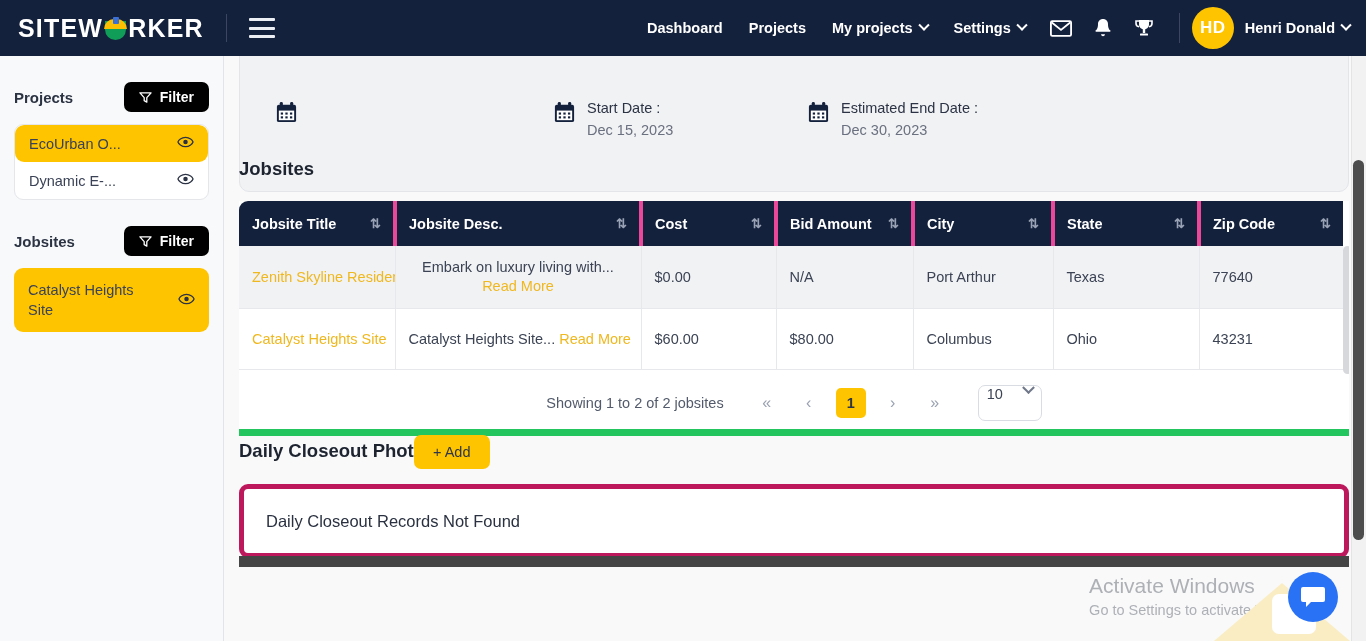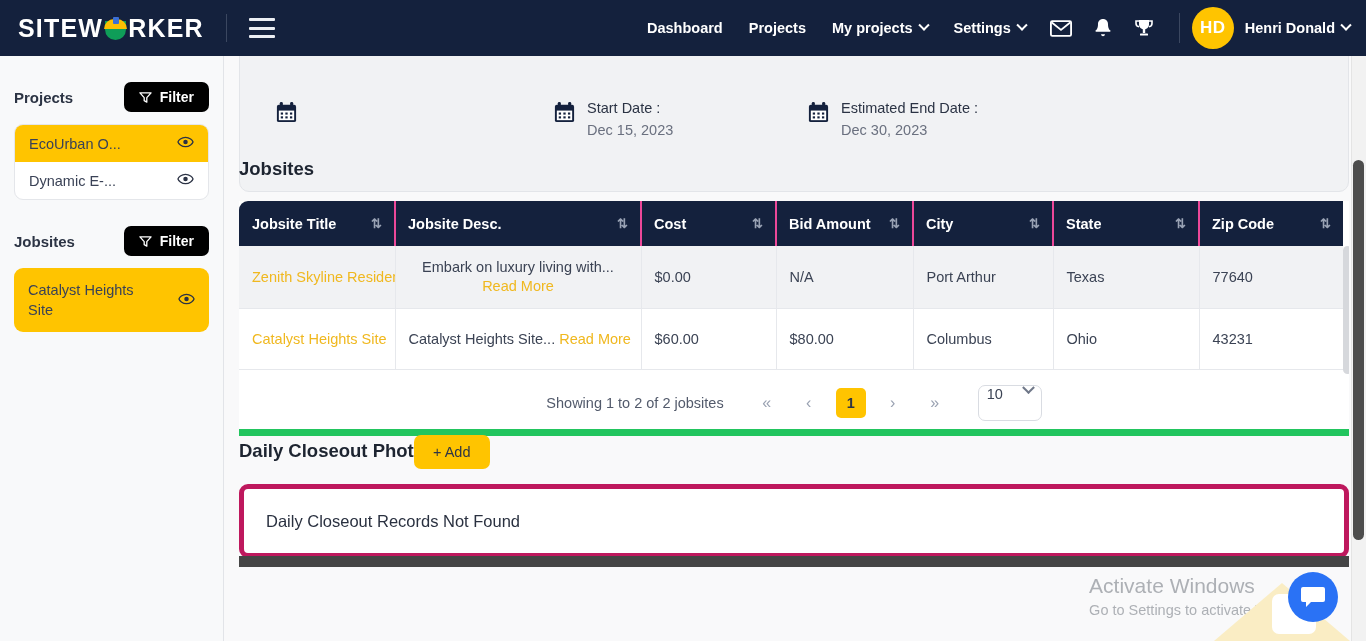--- a/index.html
+++ b/index.html
@@ -151,20 +151,21 @@
     border-radius: 9px;
     overflow: hidden;
   }
   .list-item {
     display: flex; align-items: center; justify-content: space-between;
     padding: 10px 14px;
     font-size: 14.5px;
     color: #3a4256;
     cursor: pointer;
     min-height: 37px;
+    border-radius: 9px;
   }
   .list-item.active { background: #ffc400; }
   .list-item .eye { color: #2b3244; font-size: 13px; }
   .jobsite-card {
     background: #ffc400;
     border-radius: 9px;
     display: flex; align-items: center; justify-content: space-between;
     padding: 12px 14px;
     font-size: 14.5px;
     color: #3a4256;
@@ -226,21 +227,21 @@
     width: 1104px;
     table-layout: fixed;
   }
   table.jt thead th {
     background: #14213d;
     color: #ffffff;
     font-size: 14.5px;
     font-weight: 700;
     text-align: left;
     padding: 14px 12px;
-    border-right: 2px solid #ec4899;
+    border-right: 4px solid #ec4899;
     height: 45px;
     vertical-align: middle;
     white-space: nowrap;
     cursor: pointer;
   }
   table.jt thead th:first-child { border-top-left-radius: 9px; padding-left: 13px; }
   table.jt thead th:last-child { border-right: none; }
   .th-inner { display: flex; align-items: center; justify-content: space-between; }
   .sort-ico { color: #9aa3b5; font-size: 13px; margin-left: 10px; }
   table.jt td {

